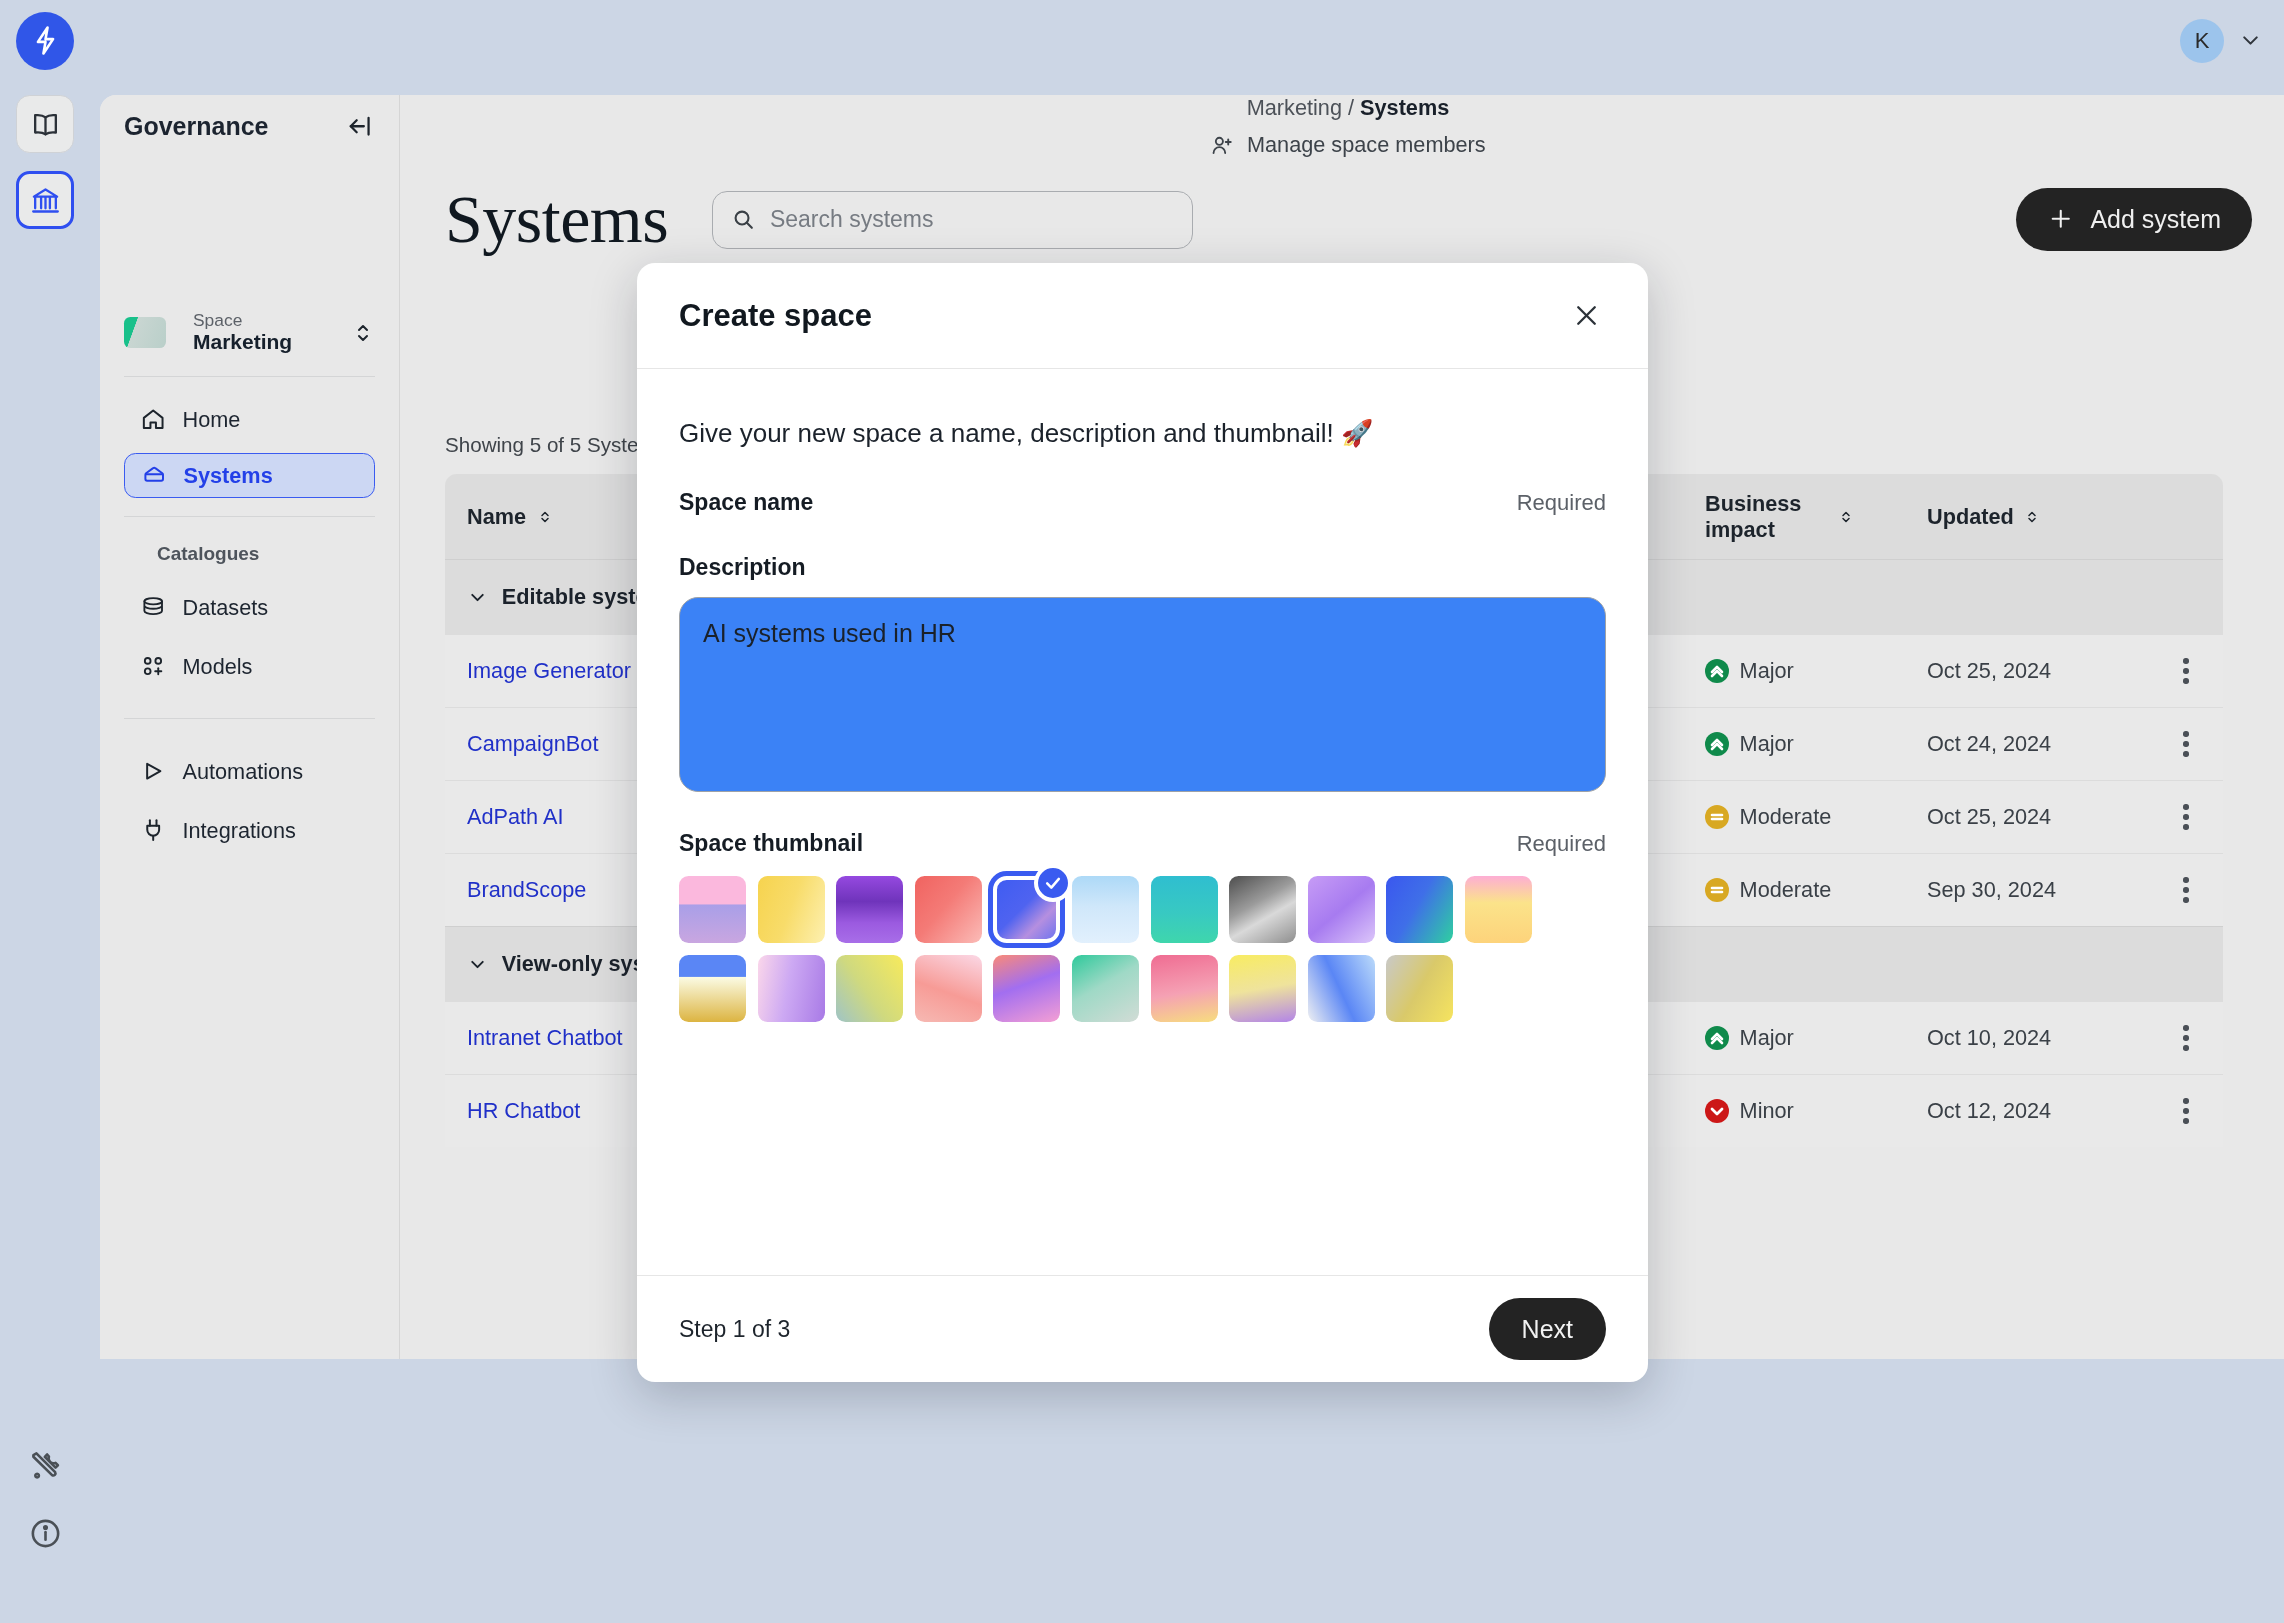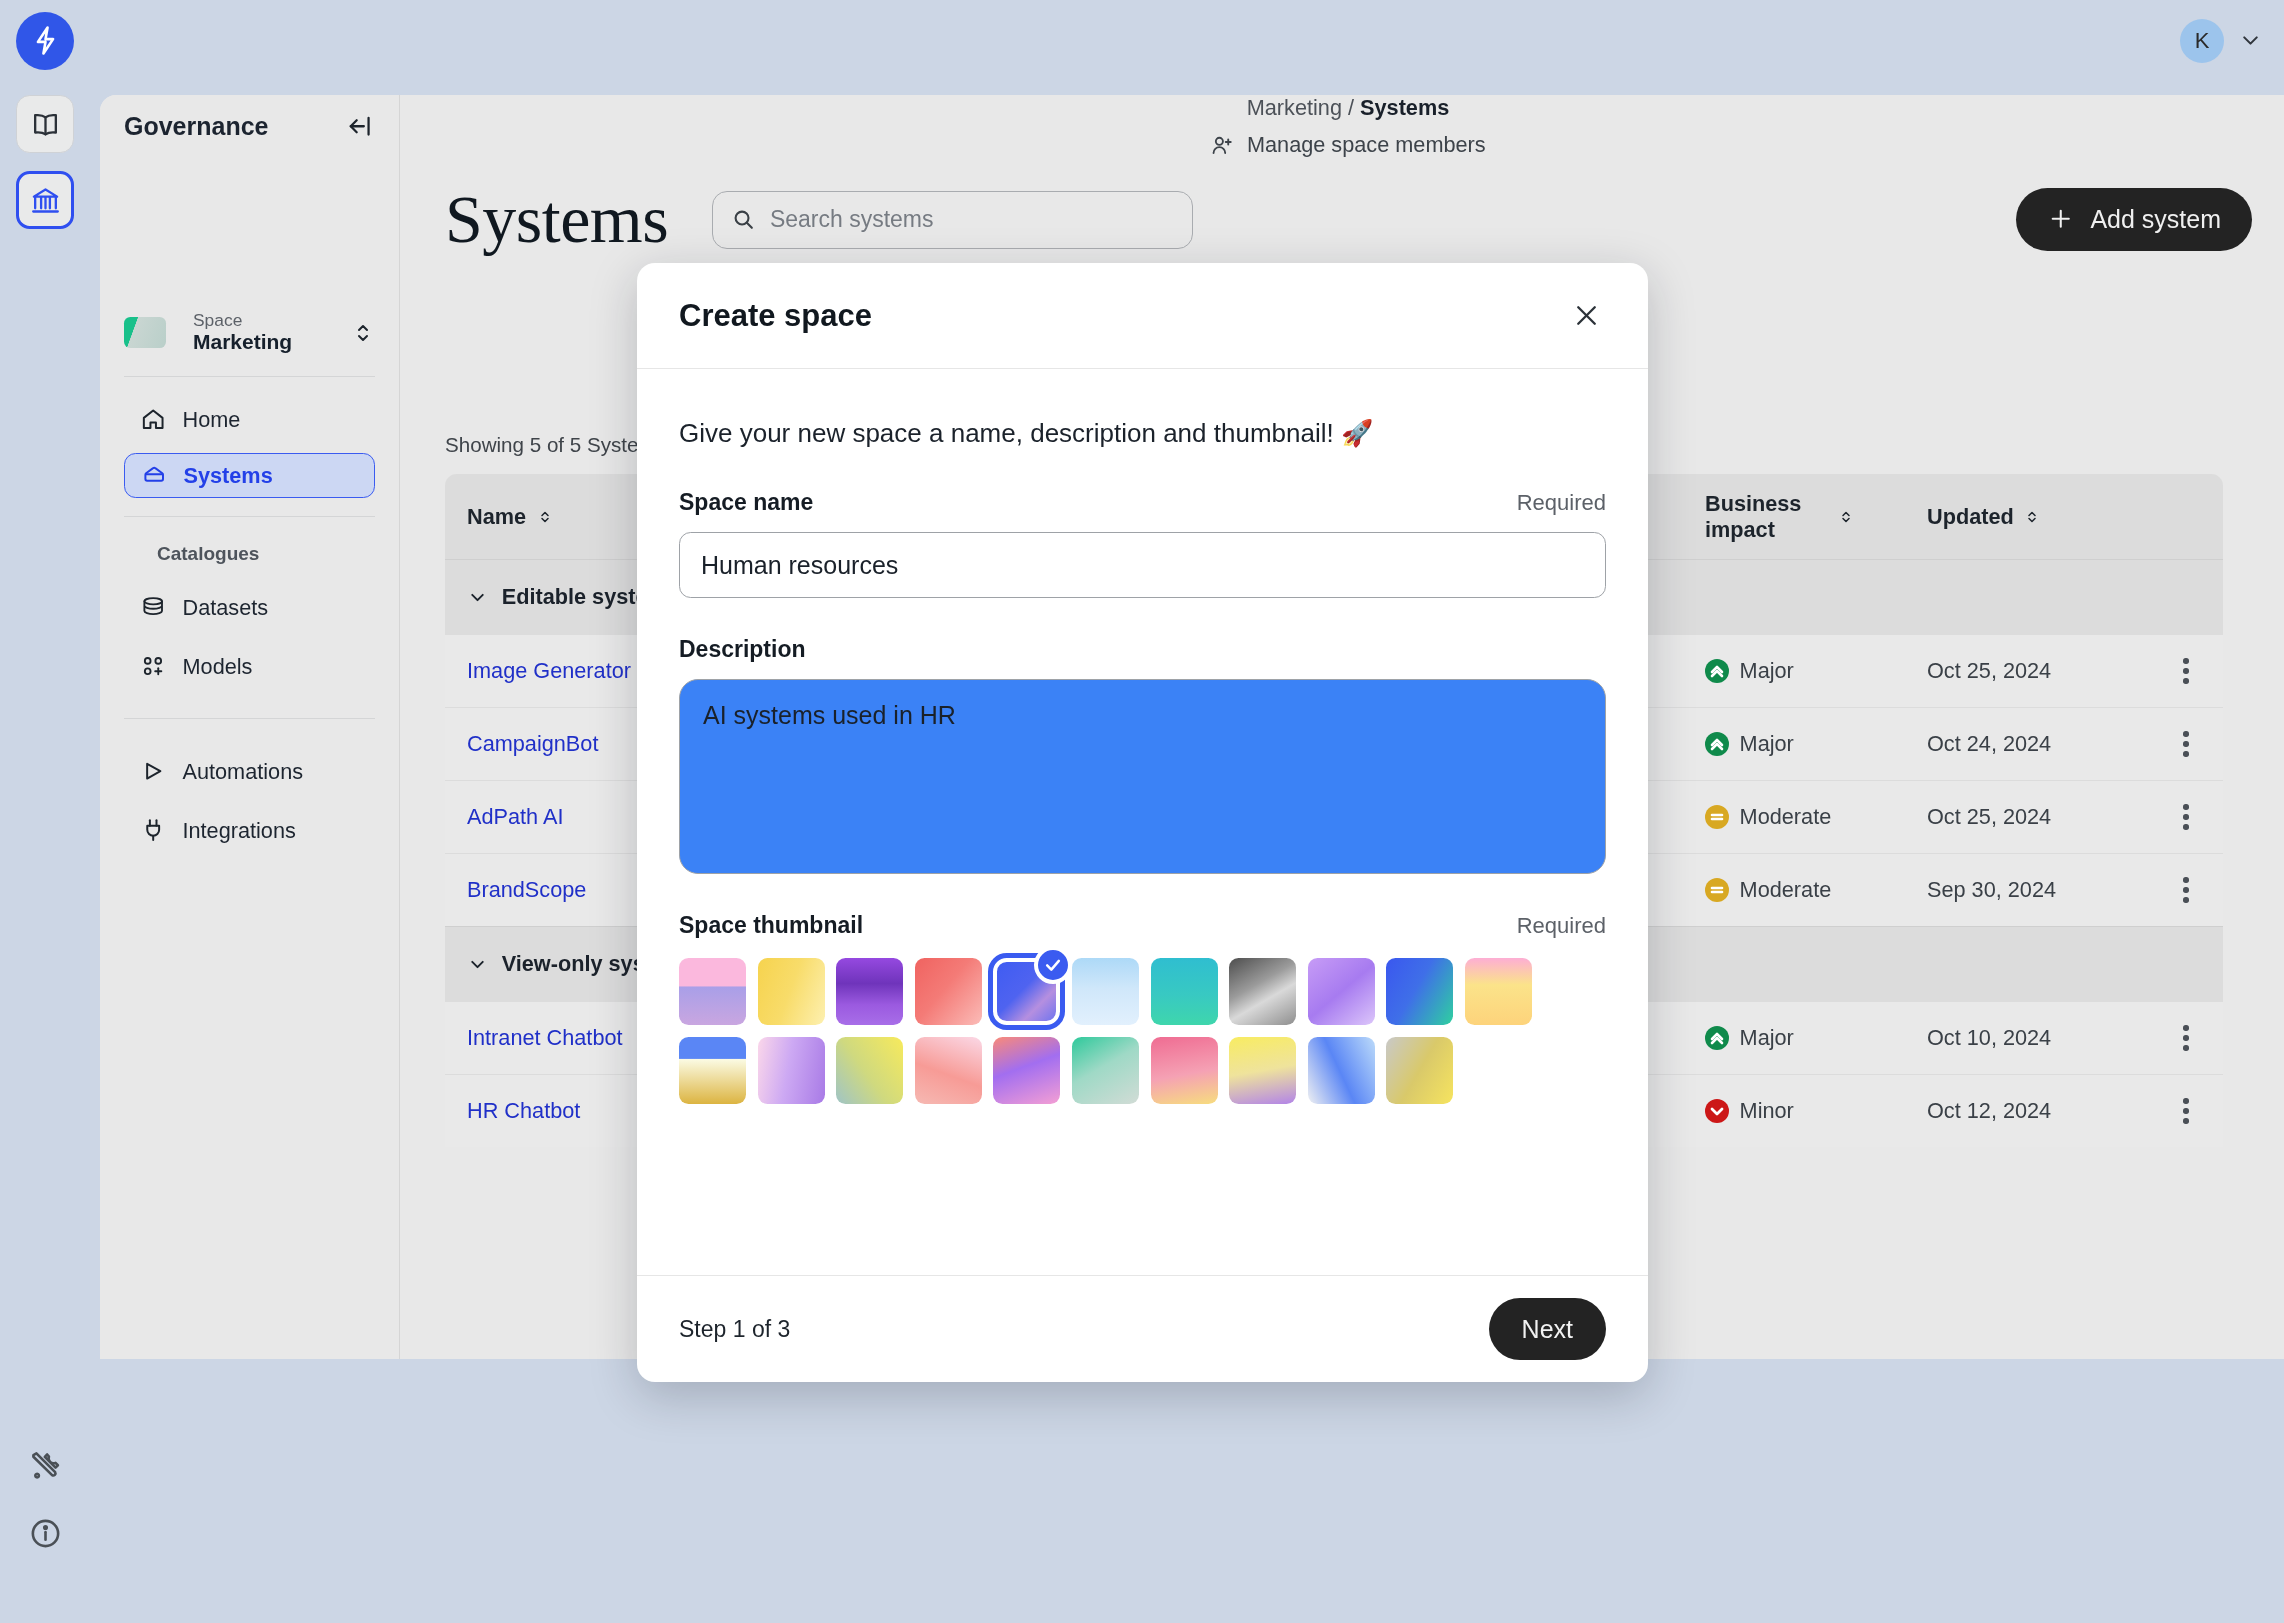--- a/index.html
+++ b/index.html
@@ -617,21 +617,20 @@
         </div>
       </div>
 
       <div id="modal-body">
         <div id="modal-intro">Give your new space a name, description and thumbnail! 🚀</div>
 
         <div class="field-label-row">
           <div class="field-label">Space name</div>
           <div class="field-required">Required</div>
         </div>
-        <div id="space-name-input">Human resources</div>
 
         <div id="description-wrap">
           <div class="field-label-row">
             <div class="field-label">Description</div>
           </div>
           <div id="description-input">AI systems used in HR</div>
         </div>
 
         <div id="thumb-section">
           <div class="field-label-row">

